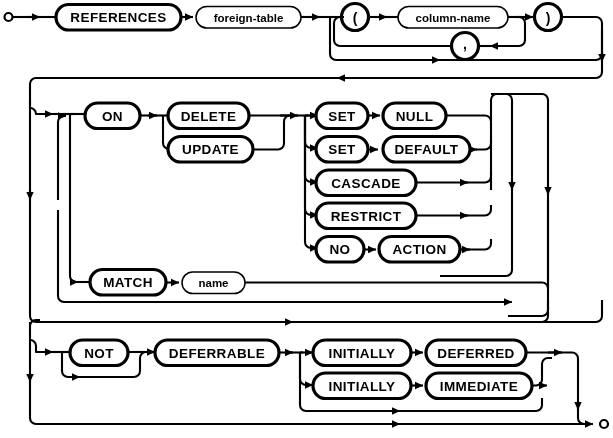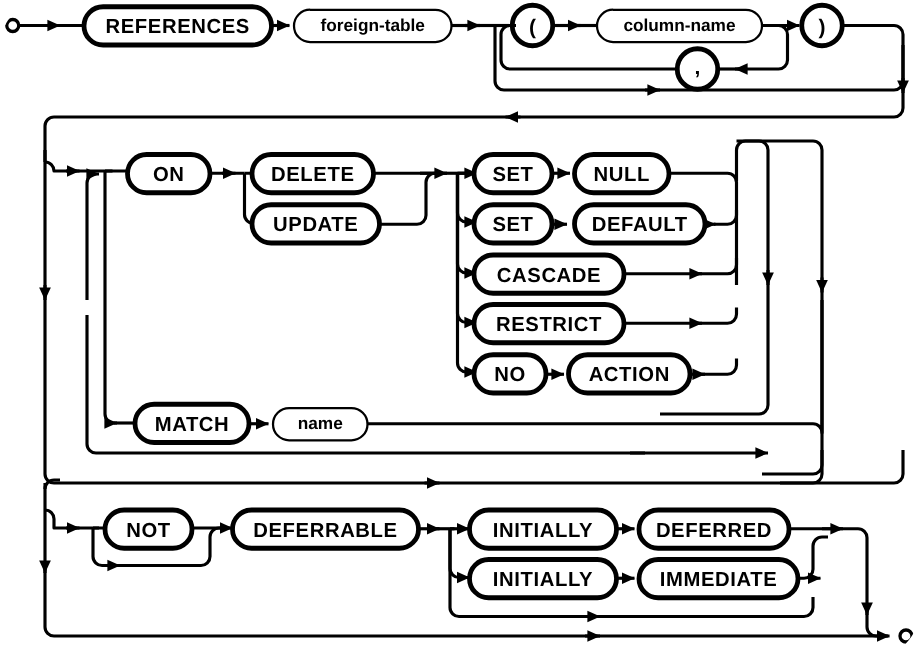--- a/index.html
+++ b/index.html
@@ -1,17 +1,17 @@
 <!DOCTYPE html>
 <html><head>
 <meta charset="utf-8">
 <style>
   html,body{margin:0;padding:0;background:#ffffff;}
   body{font-family:"Liberation Sans", sans-serif;}
-  #diagram-root{position:relative;width:613px;height:438px;background:#ffffff;overflow:hidden;border-radius:31px;}
+  #diagram-root{position:relative;width:613px;height:438px;background:#ffffff;overflow:hidden;}
   svg{display:block;}
   .rail{fill:none;stroke:#000000;stroke-width:2.1;stroke-linecap:butt;stroke-linejoin:round;}
   .term{fill:#ffffff;stroke:#000000;stroke-width:3.2;}
   .nonterm{fill:#ffffff;stroke:#000000;stroke-width:1.5;}
   .arrow{fill:#000000;stroke:none;}
   .endpt{fill:#ffffff;stroke:#000000;stroke-width:2.2;}
   text{font-family:"Liberation Sans", sans-serif;font-weight:bold;fill:#000000;
        text-anchor:middle;dominant-baseline:central;}
   .t-term{font-size:13.5px;letter-spacing:0.4px;}
   .t-nonterm{font-size:11.5px;font-weight:bold;letter-spacing:0px;}

